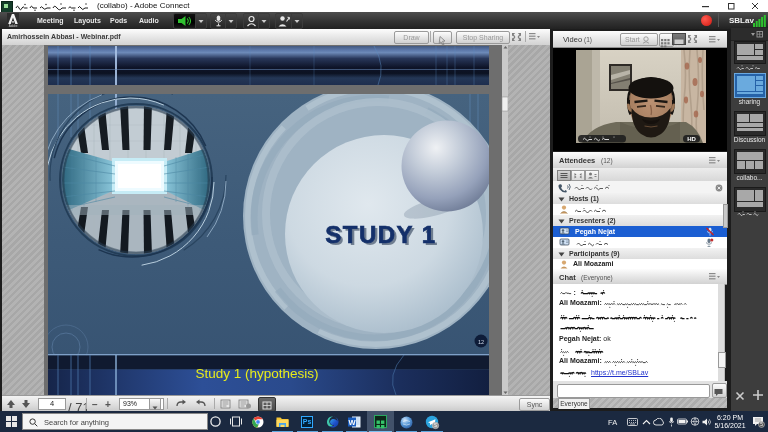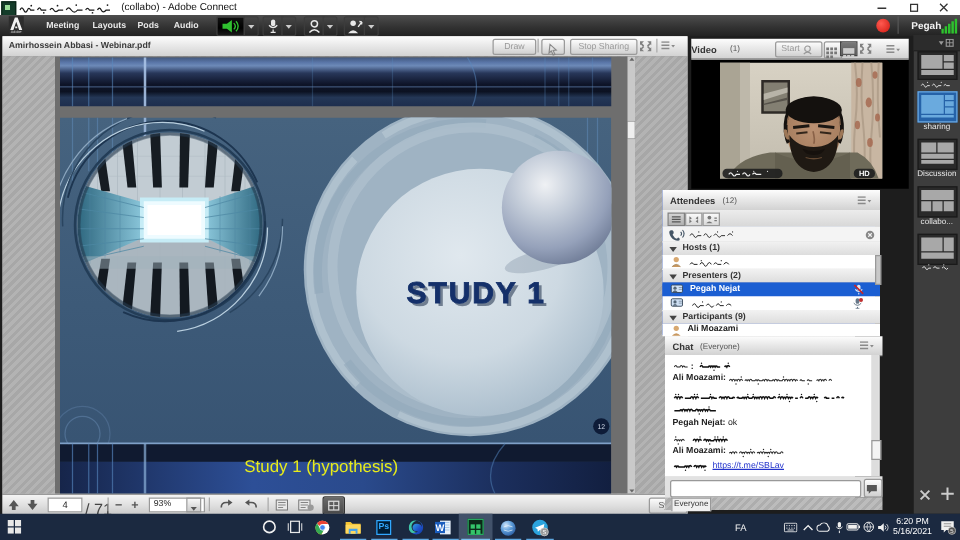--- a/index.html
+++ b/index.html
@@ -89,21 +89,21 @@
       </svg>
   </div>
   <div class="abs" style="left:118px;top:0;width:10px;height:14px;background:linear-gradient(#454545,#262626);border:1px solid #3c3c3c;border-radius:0 2px 2px 0">
     <svg width="10" height="14" viewBox="0 0 10 14">
         <path d="M2.5 6l2.5 3 2.5-3z" fill="#ccc"></path>
       </svg>
   </div>
 </div>
 <div class="abs" style="left:701px;top:15px;width:11px;height:11px;border-radius:50%;background:radial-gradient(circle at 35% 35%,#ff5a50,#d01810)"></div>
 <div class="abs" style="left:718px;top:13px;width:1px;height:14px;background:#555"></div>
-<div class="abs" style="left:729px;top:16px;font-size:8px;font-weight:bold;color:#f2f2f2">Pegah</div>
+<div class="abs" style="left:729px;top:16px;font-size:8px;font-weight:bold;color:#f2f2f2">SBLav</div>
 <svg class="abs" style="left:753px;top:14px" width="13" height="13" viewBox="0 0 13 13">
   <rect x="0" y="9" width="2" height="4" fill="#2ec22e"></rect>
     <rect x="2.7" y="7" width="2" height="6" fill="#2ec22e"></rect>
     <rect x="5.4" y="5" width="2" height="8" fill="#2ec22e"></rect>
     <rect x="8.1" y="3" width="2" height="10" fill="#2ec22e"></rect>
     <rect x="10.8" y="1" width="2" height="12" fill="#2ec22e"></rect>
 </svg>
 
 <div class="abs" style="left:2px;top:29px;width:548px;height:382px;background:#cfcfcf">
   <div class="abs podhdr" style="left:0;top:0;width:548px;height:16px">
@@ -344,21 +344,21 @@
     <div class="abs" style="left:256px;top:1px;width:16px;height:13px;background:linear-gradient(#6a6a6a,#4a4a4a);border:1px solid #333;border-radius:2px"><svg width="16" height="13" viewBox="0 0 16 13">
           <rect x="4" y="3" width="8" height="7" fill="none" stroke="#ddd" stroke-width="1"></rect>
           <path d="M4 6.5h8M8 3v7" stroke="#ddd" stroke-width=".8"></path>
         </svg></div>
     <div class="abs btn" style="left:517px;top:2px;width:29px;height:11px;text-align:center;font-size:7px;color:#555;line-height:11px">Sync</div>
   </div>
 </div>
 
 <div class="abs" style="left:553px;top:31px;width:174px;height:119.5px;background:#000">
   <div class="abs podhdr" style="left:0;top:0;width:174px;height:16px">
-    <div class="abs" style="left:0;top:4px;font-size:7.5px;font-weight:bold;color:#333">Video</div>
+    <div class="abs" style="left:10px;top:4px;font-size:7.5px;font-weight:normal;color:#333">Video</div>
     <div class="abs" style="left:31px;top:5px;font-size:6.5px;color:#555">(1)</div>
     <div class="abs btn" style="left:67px;top:2px;width:32px;height:11px;font-size:7px;color:#999;line-height:11px;text-align:left;padding-left:4px">Start</div>
     <svg class="abs" style="left:89px;top:4.5px" width="9" height="8" viewBox="0 0 9 8">
         <circle cx="4" cy="3" r="2.2" fill="none" stroke="#999" stroke-width=".9"></circle>
         <path d="M1 7.2 q3-3 6 0" fill="none" stroke="#999" stroke-width=".9"></path>
       </svg>
     <div class="abs btn" style="left:106px;top:2px;width:13px;height:12px"><svg width="11" height="10" viewBox="0 0 11 10">
           <g fill="#777">
             <rect x="1" y="1" width="2.2" height="2.2"></rect>
             <rect x="4.2" y="1" width="2.2" height="2.2"></rect>
@@ -455,21 +455,21 @@
     <rect x="2" y="85" width="48" height="7.5" rx="3.5" fill="#1c1c1c" opacity=".88"></rect>
     <path d="M7 89.5 q1.5-2.5 3 0 t3 0 l3 0 m2 0 q1.5-2.5 3 0 t3 0 m2 0 q1.5-2 3 0 l4 0" stroke="#eee" stroke-width=".9" fill="none"></path>
     <circle cx="14" cy="87" r=".5" fill="#eee"></circle>
       <circle cx="27" cy="87" r=".5" fill="#eee"></circle>
       <circle cx="38" cy="87" r=".5" fill="#eee"></circle>
 
     <rect x="107" y="85" width="17" height="7.5" rx="3.5" fill="#1c1c1c" opacity=".88"></rect>
     <text x="115.5" y="91" font-family="Liberation Sans" font-size="6" font-weight="bold" fill="#fff" text-anchor="middle">HD</text>
   </svg>
 </div>
-<div class="abs" style="left:530px;top:152px;width:170px;height:116px;background:#1d4ed8">
+<div class="abs" style="left:553px;top:152px;width:170px;height:116px;background:#fef9c3">
   <div class="abs podhdr" style="left:0;top:0;width:174px;height:16px">
     <div class="abs" style="left:6px;top:4px;font-size:7.5px;font-weight:bold;color:#333">Attendees</div>
     <div class="abs" style="left:48px;top:5px;font-size:6.5px;color:#555">(12)</div>
     <svg class="abs" style="left:156px;top:5px" width="12" height="8" viewBox="0 0 12 8">
         <rect x="0" y="0" width="6.5" height="1.2" fill="#8a8a8a"></rect>
         <rect x="0" y="2.6" width="6.5" height="1.2" fill="#8a8a8a"></rect>
         <rect x="0" y="5.2" width="6.5" height="1.2" fill="#8a8a8a"></rect>
         <path d="M8 3l1.5 2 1.5-2z" fill="#8a8a8a"></path>
       </svg>
   </div>
@@ -568,21 +568,21 @@
   </div>
   <div class="abs" style="left:0;top:107px;width:174px;height:10px;background:#fff">
     <svg class="abs" style="left:6px;top:1px" width="10" height="9" viewBox="0 0 10 9">
         <circle cx="5" cy="2.6" r="2.1" fill="#d8a870"></circle>
         <path d="M1.5 8.5q3.5-4 7 0z" fill="#c89860"></path>
       </svg>
     <div class="abs" style="left:20px;top:1px;font-size:7px;font-weight:bold;color:#222">Ali Moazami</div>
   </div>
   <div class="abs" style="left:170px;top:52px;width:3px;height:22px;background:#c8c8c8;border:0.5px solid #999"></div>
 </div>
-<div class="abs" style="left:532px;top:269px;width:152px;height:139px;background:#e8e8e8">
+<div class="abs" style="left:553px;top:269px;width:152px;height:139px;background:#e8e8e8">
   <div class="abs podhdr" style="left:0;top:0;width:174px;height:15px">
     <div class="abs" style="left:6px;top:3.5px;font-size:7.5px;font-weight:bold;color:#333">Chat</div>
     <div class="abs" style="left:28px;top:4.5px;font-size:6.5px;color:#555">(Everyone)</div>
     <svg class="abs" style="left:156px;top:4px" width="12" height="8" viewBox="0 0 12 8">
         <rect x="0" y="0" width="6.5" height="1.2" fill="#8a8a8a"></rect>
         <rect x="0" y="2.6" width="6.5" height="1.2" fill="#8a8a8a"></rect>
         <rect x="0" y="5.2" width="6.5" height="1.2" fill="#8a8a8a"></rect>
         <path d="M8 3l1.5 2 1.5-2z" fill="#8a8a8a"></path>
       </svg>
   </div>
@@ -743,20 +743,27 @@
 
   <svg class="abs" style="left:6px;top:5px" width="11" height="11" viewBox="0 0 11 11">
       <g fill="#e8e8e8">
         <rect x="0" y="0" width="5" height="5"></rect>
         <rect x="6" y="0" width="5" height="5"></rect>
         <rect x="0" y="6" width="5" height="5"></rect>
         <rect x="6" y="6" width="5" height="5"></rect>
       </g>
     </svg>
 
+  <div class="abs" style="left:22px;top:2px;width:186px;height:17px;background:#f4f4f4;border:1px solid #888;box-sizing:border-box">
+    <svg class="abs" style="left:6px;top:4px" width="9" height="9" viewBox="0 0 9 9">
+        <circle cx="3.6" cy="3.6" r="2.7" fill="none" stroke="#333" stroke-width="1"></circle>
+        <path d="M5.8 5.8L8.3 8.3" stroke="#333" stroke-width="1"></path>
+      </svg>
+    <div class="abs" style="left:21px;top:4px;font-size:7.5px;color:#444">Search for anything</div>
+  </div>
 
   <svg class="abs" style="left:209px;top:4px" width="13" height="13" viewBox="0 0 13 13">
       <circle cx="6.5" cy="6.5" r="4.6" fill="none" stroke="#f0f0f0" stroke-width="1.3"></circle>
     </svg>
 
   <svg class="abs" style="left:230px;top:5px" width="12" height="11" viewBox="0 0 12 11">
       <rect x="2.5" y="1" width="7" height="9" fill="none" stroke="#e8e8e8" stroke-width="1"></rect>
       <path d="M0.5 2.5v6M11.5 2.5v6" stroke="#e8e8e8" stroke-width="1"></path>
     </svg>
 
@@ -828,21 +835,21 @@
     </svg>
 
   <div class="abs" style="left:272px;top:19.5px;width:21px;height:1.5px;background:#5fa8e0"></div>
   <div class="abs" style="left:297px;top:19.5px;width:21px;height:1.5px;background:#5fa8e0"></div>
   <div class="abs" style="left:322px;top:19.5px;width:21px;height:1.5px;background:#5fa8e0"></div>
   <div class="abs" style="left:346px;top:19.5px;width:21px;height:1.5px;background:#5fa8e0"></div>
   <div class="abs" style="left:369px;top:19.5px;width:23px;height:1.5px;background:#7cc0f0"></div>
   <div class="abs" style="left:396px;top:19.5px;width:21px;height:1.5px;background:#5fa8e0"></div>
   <div class="abs" style="left:421px;top:19.5px;width:22px;height:1.5px;background:#5fa8e0"></div>
 
-  <div class="abs" style="left:588px;top:7px;font-size:7.5px;color:#f0f0f0">FA</div>
+  <div class="abs" style="left:608px;top:7px;font-size:7.5px;color:#f0f0f0">FA</div>
   <svg class="abs" style="left:627px;top:7px" width="11" height="8" viewBox="0 0 11 8">
       <rect x="0.5" y="0.5" width="10" height="7" rx="1" fill="none" stroke="#f0f0f0" stroke-width=".8"></rect>
       <path d="M2 2.5h1M4 2.5h1M6 2.5h1M8 2.5h1M2 4.5h1M4 4.5h1M6 4.5h1M8 4.5h1M3 6h5" stroke="#f0f0f0" stroke-width=".7"></path>
     </svg>
   <svg class="abs" style="left:642px;top:8px" width="9" height="6" viewBox="0 0 9 6">
       <path d="M1 5l3.5-3.5L8 5" stroke="#f0f0f0" stroke-width="1.1" fill="none"></path>
     </svg>
   <svg class="abs" style="left:653px;top:7px" width="12" height="8" viewBox="0 0 12 8">
       <path d="M3 7a2.5 2.5 0 0 1 0-5 3.5 3.5 0 0 1 6.5 1A2.3 2.3 0 0 1 9 7z" fill="none" stroke="#f0f0f0" stroke-width=".9"></path>
     </svg>

